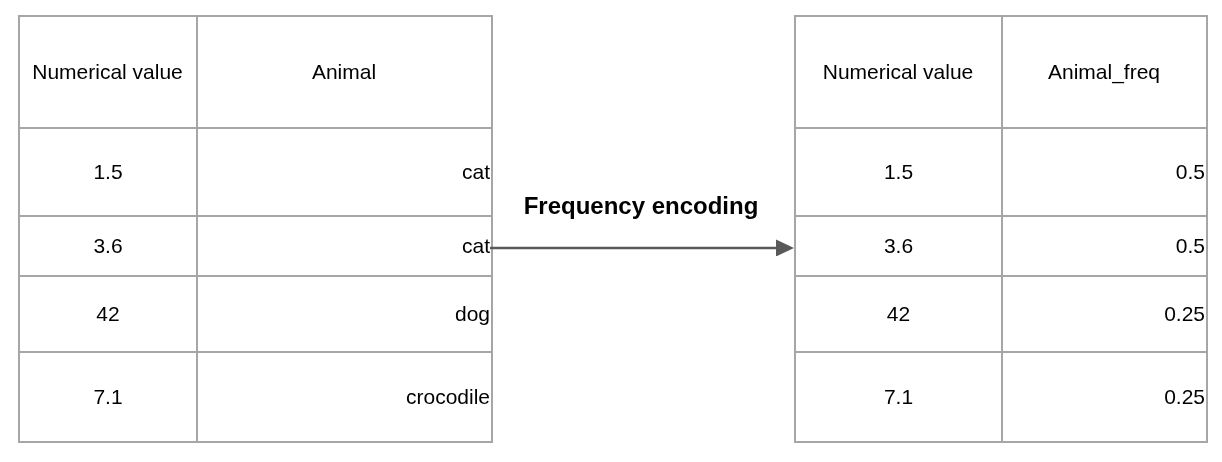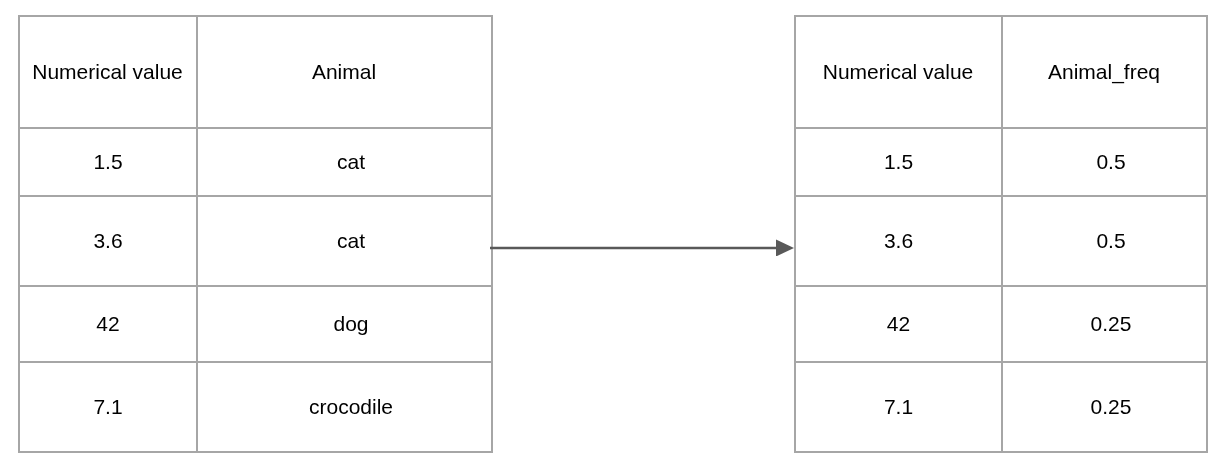--- a/index.html
+++ b/index.html
@@ -33,21 +33,21 @@
     font-size: 21px;
     line-height: 1.18;
     color: #000000;
     font-weight: 400;
     vertical-align: middle;
   }
   td.col-num {
     text-align: center;
   }
   td.col-cat {
-    text-align: center;
+    text-align: right;
     padding-left: 14px;
   }
   td.head {
     text-align: center;
     padding-left: 0;
   }
 
   
   #table-source {
     left: 18px;
@@ -60,22 +60,22 @@
   
   #table-result {
     left: 794px;
     top: 15px;
     width: 412px;
   }
   #table-result col.c1 { width: 207px; }
   #table-result col.c2 { width: 205px; }
 
   .row-head  { height: 112px; }
-  .row-body1 { height: 68px; }
-  .row-body2 { height: 90px; }
+  .row-body1 { height: 88px; }
+  .row-body2 { height: 60px; }
   .row-body3 { height: 76px; margin-top: 36px; }
   .row-body4 { height: 90px; }
 
   
   #transform-arrow {
     position: absolute;
     left: 488px;
     top: 186px;
     width: 310px;
     height: 70px;
@@ -120,20 +120,21 @@
         <td class="col-num">42</td>
         <td class="col-cat">dog</td>
       </tr>
       <tr class="row-body4">
         <td class="col-num">7.1</td>
         <td class="col-cat">crocodile</td>
       </tr>
     </tbody>
   </table>
 
+  <div id="transform-label">Frequency encoding</div>
 
   <svg id="transform-arrow" viewBox="0 0 310 70" width="310" height="70" xmlns="http://www.w3.org/2000/svg">
     <line x1="2" y1="62" x2="290" y2="62" stroke="#595959" stroke-width="2.6"></line>
     <polygon points="288,53.5 306,62 288,70.5" fill="#595959"></polygon>
   </svg>
 
   <table id="table-result" class="data-table">
     <colgroup>
         <col class="c1">
         <col class="c2">

